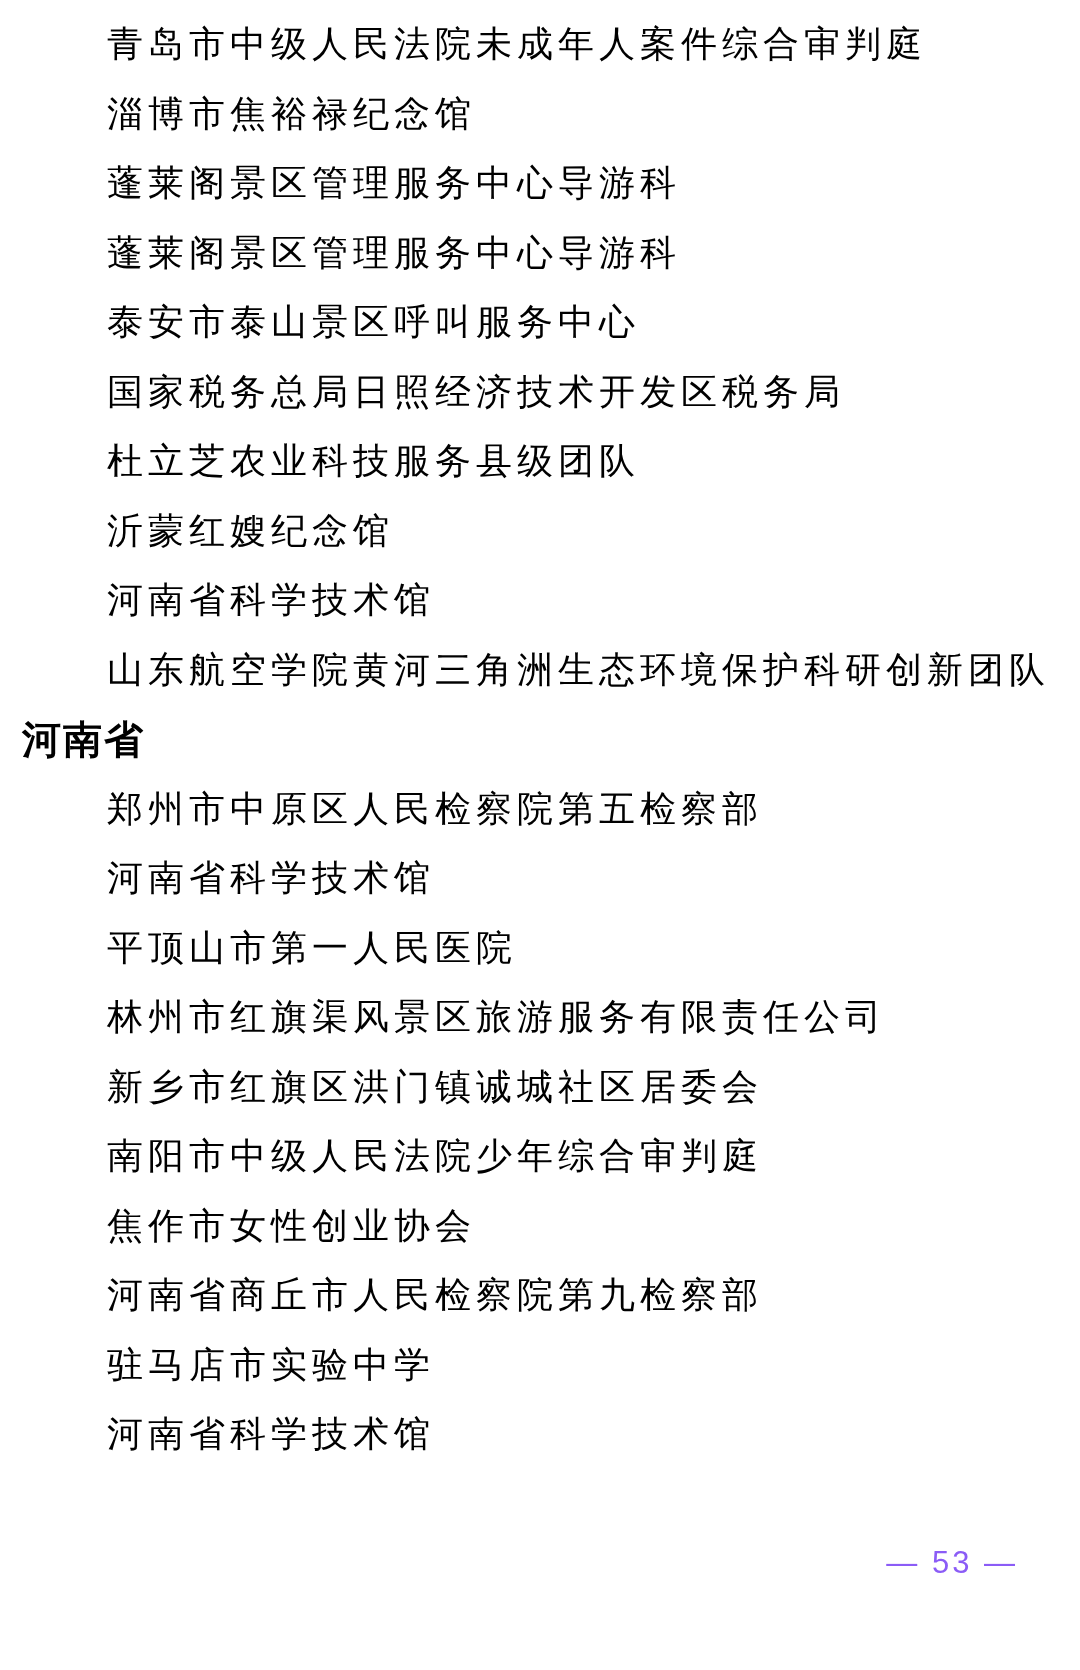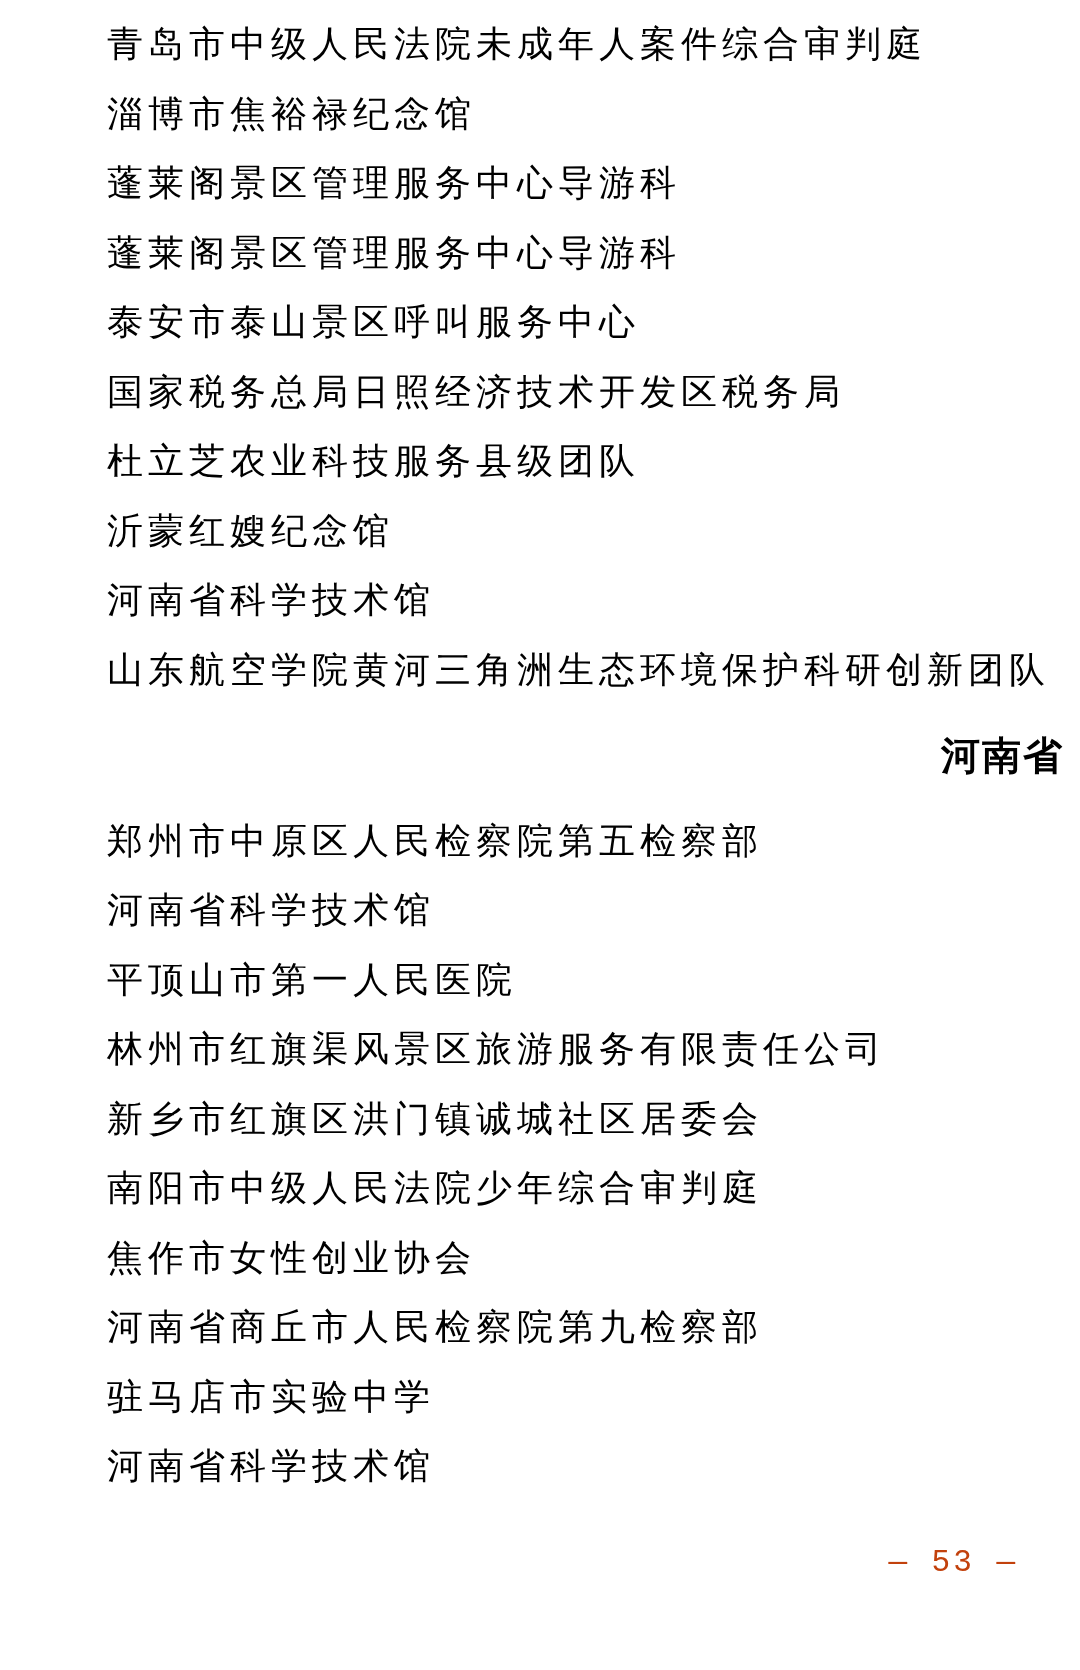--- a/index.html
+++ b/index.html
@@ -22,40 +22,39 @@
     margin: 0;
     padding-left: 107px;
     font-size: 36px;
     line-height: 69.5px;
     letter-spacing: 5px;
     color: #000000;
     font-family: "Liberation Serif", "DejaVu Serif", serif;
     white-space: nowrap;
   }
   .section-header {
-    margin: 16px;
+    margin: 0;
     padding-left: 22px;
     font-size: 39px;
     line-height: 69.5px;
     letter-spacing: 2px;
     font-weight: 700;
     color: #000000;
     font-family: "Liberation Sans", "DejaVu Sans", sans-serif;
     white-space: nowrap;
-    text-align: right;
   }
   .page-number {
     position: absolute;
     top: 1545px;
     right: 62px;
     font-size: 31px;
     line-height: 36px;
     letter-spacing: 3px;
-    color: #c2410c;
-    font-family: Liberation Mono, monospace;
+    color: #8b5cf6;
+    font-family: Liberation Sans, sans-serif;
     white-space: nowrap;
   }
 </style>
 </head>
 <body>
 
 <div class="page">
   <div class="content">
 
     <p class="item">青岛市中级人民法院未成年人案件综合审判庭</p>

